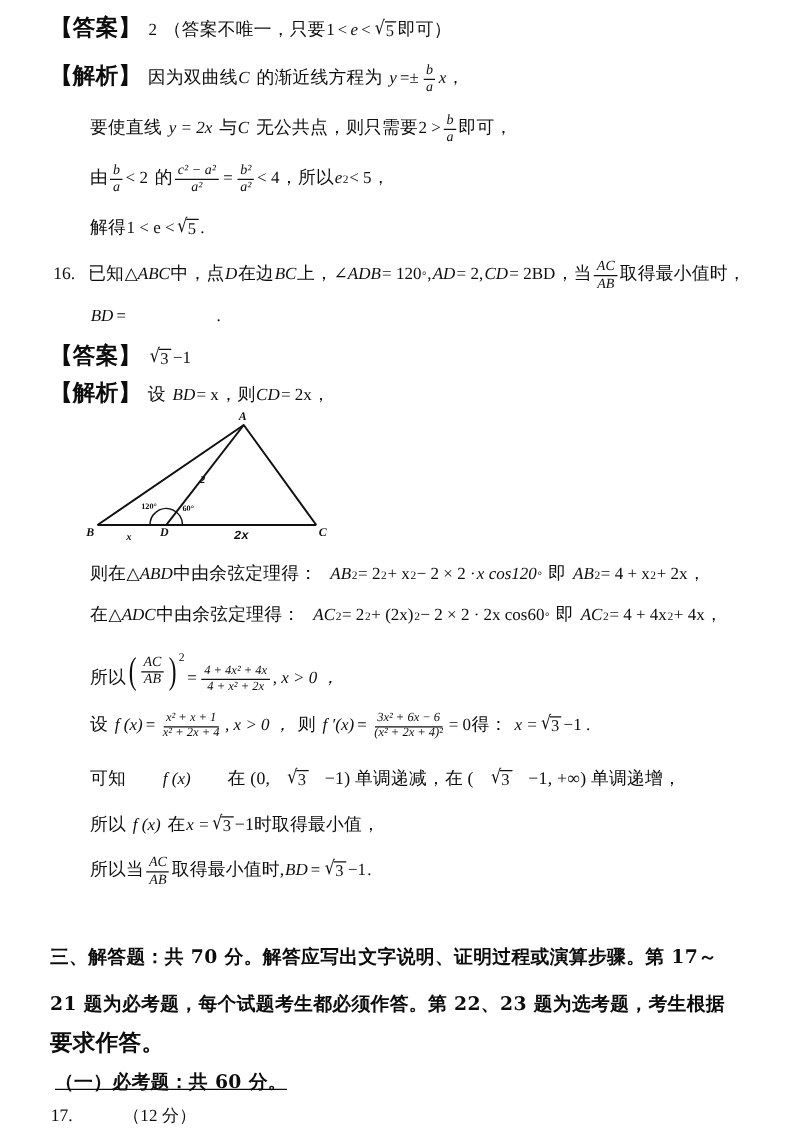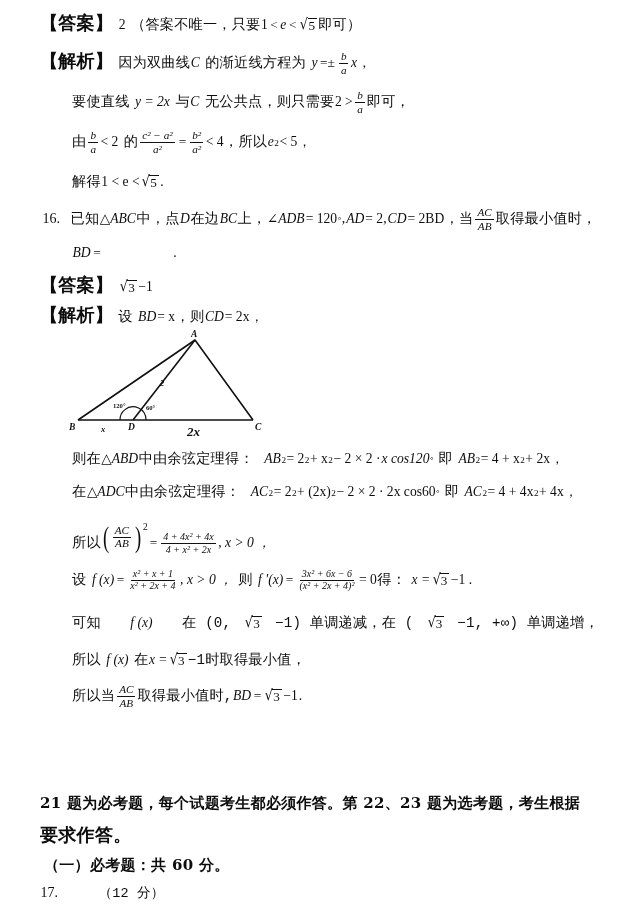--- a/index.html
+++ b/index.html
@@ -27,21 +27,21 @@
 
   
   .row {
     position: absolute;
     display: flex;
     align-items: baseline;
     white-space: nowrap;
     line-height: 1.0;
   }
   .cn {
-    font-family: Liberation Mono, monospace;
+    font-family: Liberation Serif, serif;
     font-size: 14.2px;
     letter-spacing: .2px;
   }
   .cn-b {
     font-family: "DejaVu Serif", "Liberation Serif", serif;
     font-size: 18px;
     font-weight: 700;
     letter-spacing: .3px;
   }
   .mi {           
@@ -333,21 +333,21 @@
       <path d="M 62,90 A 13,13 0 0 1 66.6,79.9" fill="none" stroke="#111" stroke-width="1.2"></path>
       <path d="M 66.6,79.9 A 13,13 0 0 1 88,90" fill="none" stroke="#111" stroke-width="1.2"></path>
     </svg>
 
     <span class="fig-lbl" style="left:133px; top:-1px;">A</span>
     <span class="fig-lbl" style="left:11px; top:92px;">B</span>
     <span class="fig-lbl" style="left:70px; top:92px;">D</span>
     <span class="fig-lbl" style="left:197px; top:92px;">C</span>
 
     <span class="fig-lbl" style="left:43px; top:94px; font-size:8.5px;">x</span>
-    <span class="fig-lbl" style="left:129px; top:94px; font-size:13px;">2x</span>
+    <span class="fig-lbl" style="left:129px; top:94px; font-size:10px;font-family:Liberation Mono, monospace;">2x</span>
     <span class="fig-lbl" style="left:102px; top:48px; font-size:8.5px;">2</span>
 
     <span class="fig-ang" style="left:55px; top:72px;">120°</span>
     <span class="fig-ang" style="left:88px; top:74px;">60°</span>
   </div>
 
   <div class="row" style="left:72px; top:452px;">
     <span class="cn">则在</span>
     <span class="mi">△ABD</span>
     <span class="cn">中由余弦定理得：</span>
@@ -487,29 +487,32 @@
     <span class="mi">BD</span>
     <span class="op">=</span>
     <span class="rad">
         <span class="sign">√</span>
         <span class="body">3</span>
       </span>
     <span class="mn">−1</span>
     <span class="mn">.</span>
   </div>
 
+  <div class="row" style="left:40px; top:758px;">
+    <span class="cn-b" style="font-size:15px;">三、解答题：共 70 分。解答应写出文字说明、证明过程或演算步骤。第 17～</span>
+  </div>
   <div class="row" style="left:40px; top:796px;">
     <span class="cn-b" style="font-size:15px;">21 题为必考题，每个试题考生都必须作答。第 22、23 题为选考题，考生根据</span>
   </div>
   <div class="row" style="left:40px; top:826px;">
     <span class="cn-b" style="font-size:18px;">要求作答。</span>
   </div>
 
   <div class="row" style="left:44px; top:858px;">
-    <span class="cn-b" style="font-size:15px;">（一）必考题：共 60 分。</span>
+    <span class="cn-b" style="font-size:15px;text-decoration:underline;">（一）必考题：共 60 分。</span>
   </div>
 
   <div class="row" style="left:40px; top:886px;">
     <span class="mn" style="font-size:14px;">17.</span>
     <span class="cn" style="font-size:13.5px;margin-left:40px;">（12 分）</span>
   </div>
 
 </div>
 
 </body></html>

